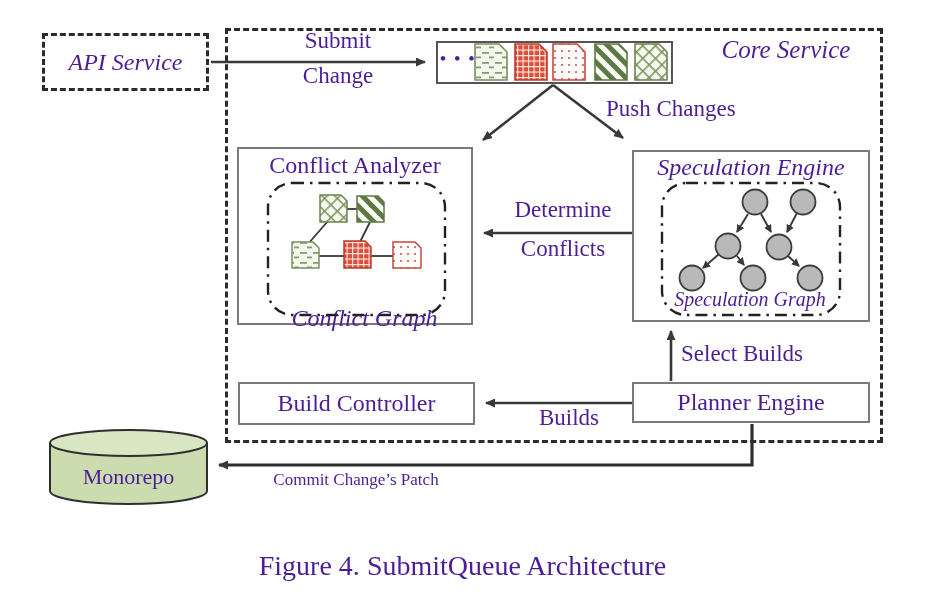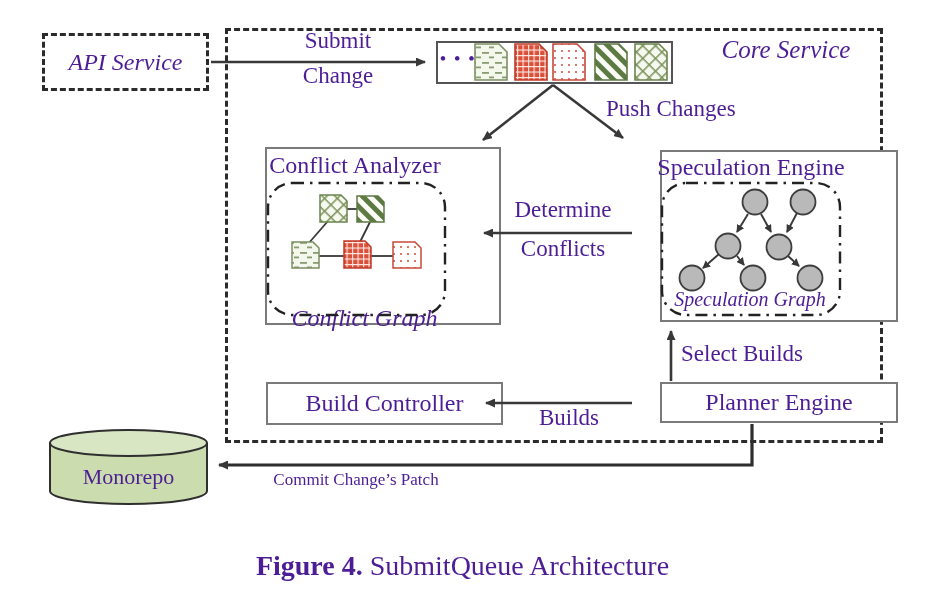--- a/index.html
+++ b/index.html
@@ -4,26 +4,26 @@
 <style>
   html,body{margin:0;padding:0;background:#ffffff;}
   #canvas{
     position:relative;width:925px;height:609px;background:#ffffff;overflow:hidden;
     font-family:"Liberation Serif","DejaVu Serif",serif;color:#4c1d95;
   }
   .abs{position:absolute;line-height:1.08;white-space:nowrap;}
   .ctr{text-align:center;}
   .box{position:absolute;box-sizing:border-box;background:transparent;}
   .dashed{border:3px dashed #2b2b2b;}
-  .solid{border:2px solid #7a7a7a;background:#ffffff;margin-left:28px;}
+  .solid{border:2px solid #7a7a7a;background:#ffffff;}
   .lbl{font-size:23px;}
   .ital{font-style:italic;}
   svg{position:absolute;left:0;top:0;pointer-events:none;}
   #caption{width:925px;top:551px;left:0;text-align:center;font-size:28px;}
-  #caption .bold{font-weight:bold;}
+  #caption .bold{font-weight:normal;}
   .flexc{display:flex;align-items:center;justify-content:center;}
 </style>
 </head>
 <body>
 
 <div id="canvas">
 
   <div class="box dashed flexc" style="left:42px;top:33px;width:167px;height:58px;">
     <div class="lbl ital" style="font-size:24px;">API Service</div>
   </div>
@@ -33,21 +33,21 @@
   <div class="abs ital ctr" style="left:700px;top:36px;width:172px;font-size:25px;">Core Service</div>
 
   <div class="box" style="left:436px;top:41px;width:237px;height:43px;border:2px solid #555;background:#fff;"></div>
   <div class="abs" style="left:440px;top:50px;font-size:17px;letter-spacing:2px;font-weight:bold;">• • •</div>
 
   <div class="box solid" style="left:237px;top:147px;width:236px;height:178px;"></div>
   <div class="abs ctr lbl" style="left:237px;top:153px;width:236px;font-size:24px;">Conflict Analyzer</div>
   <div class="abs ctr ital" style="left:276px;top:287px;width:177px;font-size:24px;margin-top:19px;">Conflict Graph</div>
 
   <div class="box solid" style="left:632px;top:150px;width:238px;height:172px;"></div>
-  <div class="abs ctr lbl" style="left:632px;top:155px;width:238px;font-size:24px;">Speculation Engine</div>
+  <div class="abs ctr lbl" style="left:632px;top:155px;width:238px;font-size:24px;font-style:italic;">Speculation Engine</div>
   <div class="abs ctr ital" style="left:660px;top:289px;width:180px;font-size:20px;">Speculation Graph</div>
 
   <div class="box solid flexc" style="left:238px;top:382px;width:237px;height:43px;">
     <div class="lbl" style="font-size:24px;">Build Controller</div>
   </div>
 
   <div class="box solid flexc" style="left:632px;top:382px;width:238px;height:41px;">
     <div class="lbl" style="font-size:24px;">Planner Engine</div>
   </div>
 

